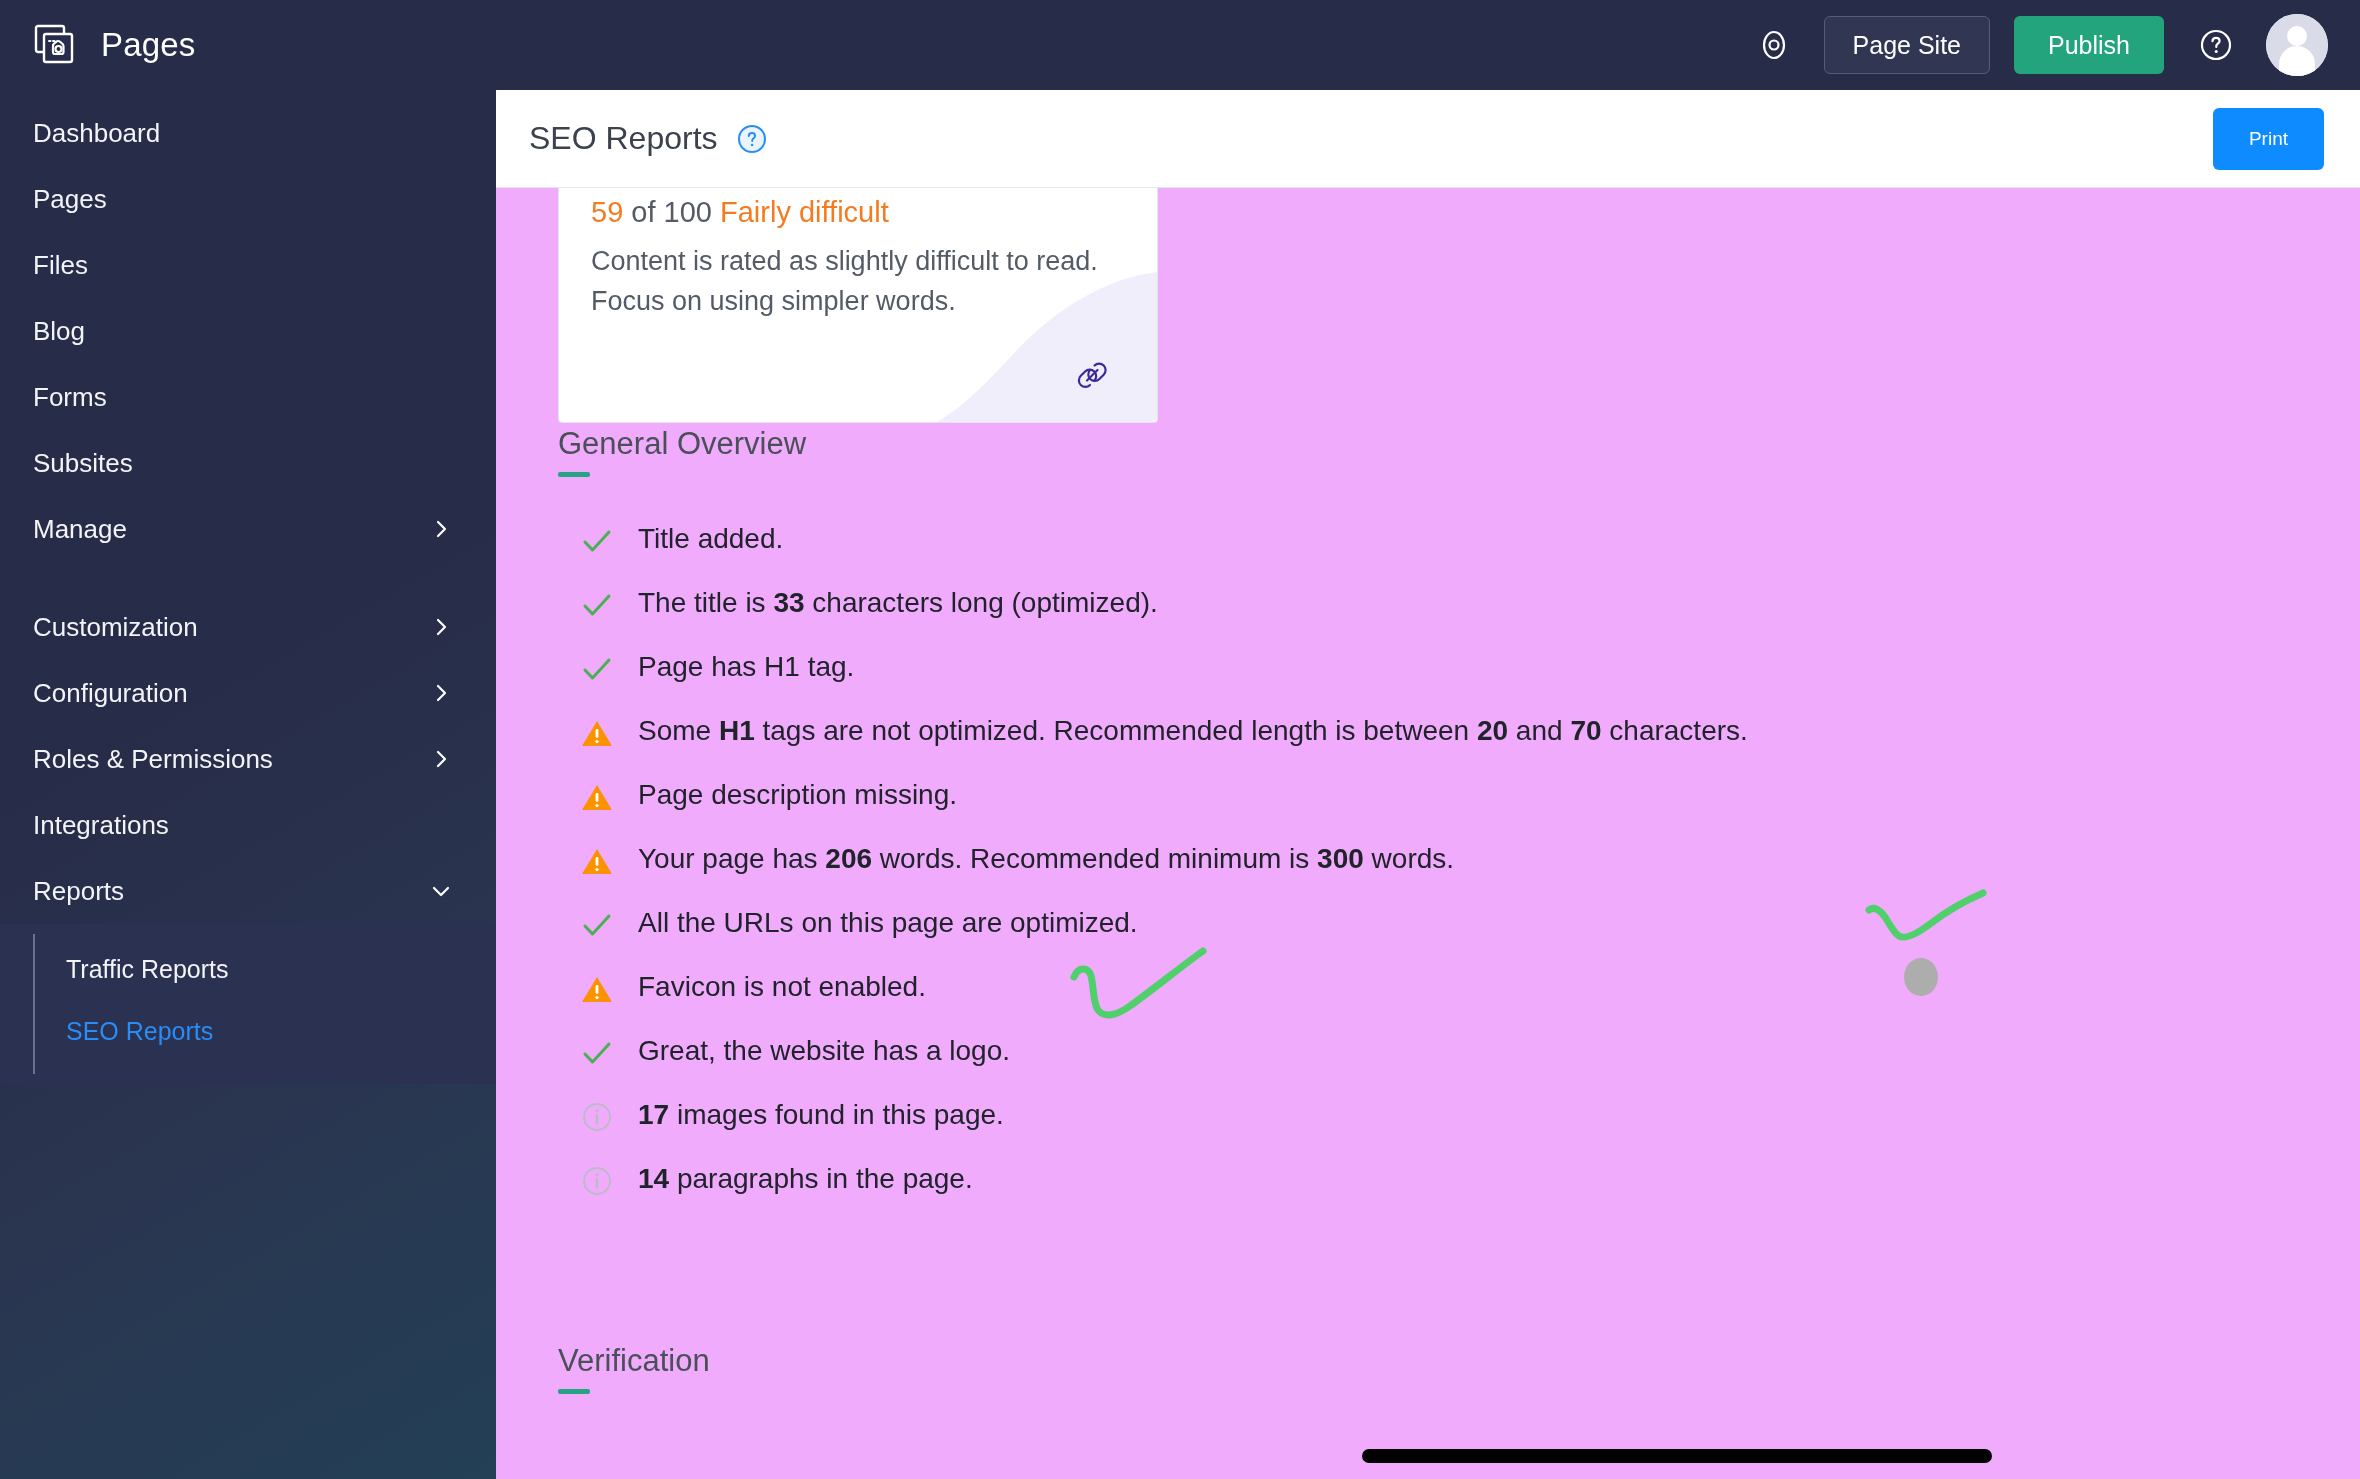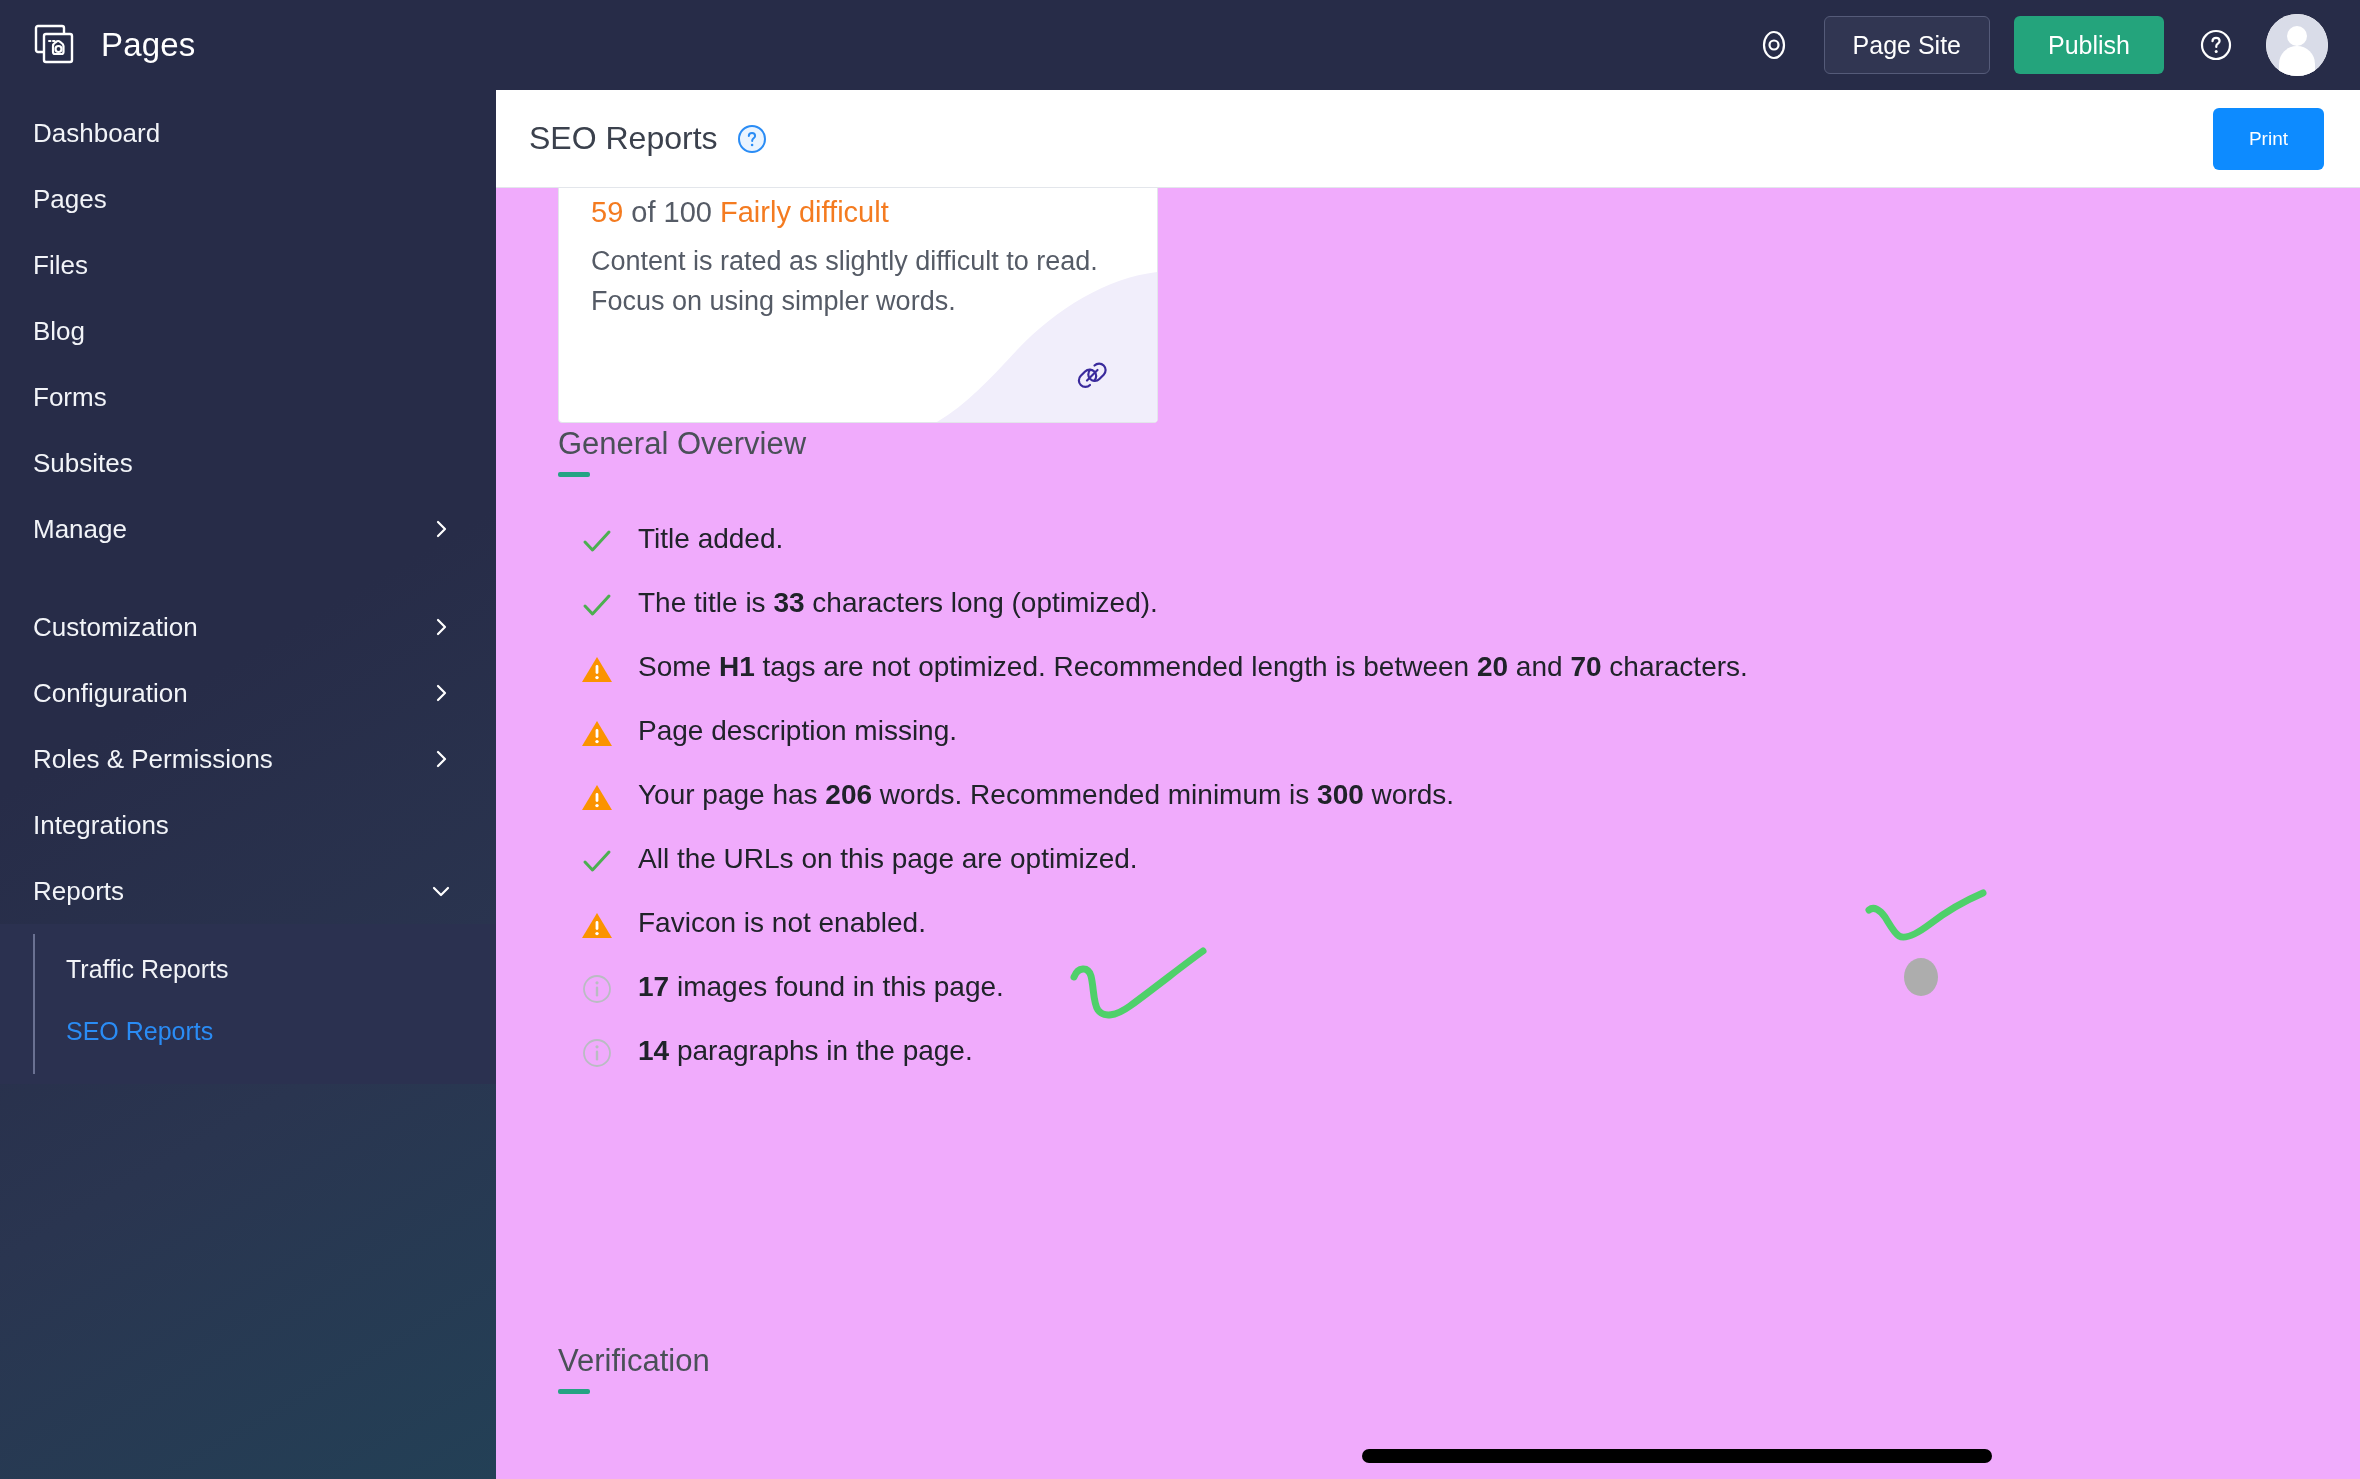--- a/index.html
+++ b/index.html
@@ -364,20 +364,28 @@
           <span class="check-icon">
             <svg width="34" height="34" viewBox="0 0 34 34" fill="none">
               <path d="M5 18l7.5 8L29 8" stroke="#4caf50" stroke-width="3" stroke-linecap="round" stroke-linejoin="round"></path>
             </svg>
           </span>
           <span class="check-text">The title is <b>33</b> characters long (optimized).</span>
         </div>
         <div class="check-row">
           <span class="check-icon">
             <svg width="34" height="34" viewBox="0 0 34 34" fill="none">
+              <path d="M5 18l7.5 8L29 8" stroke="#4caf50" stroke-width="3" stroke-linecap="round" stroke-linejoin="round"></path>
+            </svg>
+          </span>
+          <span class="check-text"> Page has H1 tag.</span>
+        </div>
+        <div class="check-row">
+          <span class="check-icon">
+            <svg width="34" height="34" viewBox="0 0 34 34" fill="none">
               <path d="M17 5 L32 30 H2 Z" fill="#fb9300"></path>
               <rect x="15.6" y="13" width="2.8" height="9" rx="1.4" fill="#ffffff"></rect>
               <circle cx="17" cy="25.6" r="1.7" fill="#ffffff"></circle>
             </svg>
           </span>
           <span class="check-text">Some  <b>H1</b>  tags are not optimized. Recommended length is between  <b>20</b> and  <b>70</b>  characters.</span>
         </div>
         <div class="check-row">
           <span class="check-icon">
             <svg width="34" height="34" viewBox="0 0 34 34" fill="none">
@@ -408,20 +416,28 @@
         </div>
         <div class="check-row">
           <span class="check-icon">
             <svg width="34" height="34" viewBox="0 0 34 34" fill="none">
               <path d="M17 5 L32 30 H2 Z" fill="#fb9300"></path>
               <rect x="15.6" y="13" width="2.8" height="9" rx="1.4" fill="#ffffff"></rect>
               <circle cx="17" cy="25.6" r="1.7" fill="#ffffff"></circle>
             </svg>
           </span>
           <span class="check-text">Favicon is not enabled.</span>
+        </div>
+        <div class="check-row">
+          <span class="check-icon">
+            <svg width="34" height="34" viewBox="0 0 34 34" fill="none">
+              <path d="M5 18l7.5 8L29 8" stroke="#4caf50" stroke-width="3" stroke-linecap="round" stroke-linejoin="round"></path>
+            </svg>
+          </span>
+          <span class="check-text">Great, the website has a logo.</span>
         </div>
         <div class="check-row">
           <span class="check-icon">
             <svg width="34" height="34" viewBox="0 0 34 34" fill="none">
               <circle cx="17" cy="17" r="13" stroke="#b9bcc2" stroke-width="1.8"></circle>
               <circle cx="17" cy="10.8" r="1.6" fill="#b9bcc2"></circle>
               <rect x="15.8" y="14.5" width="2.4" height="10" rx="1.2" fill="#b9bcc2"></rect>
             </svg>
           </span>
           <span class="check-text"><b>17</b> images found in this page.</span>

